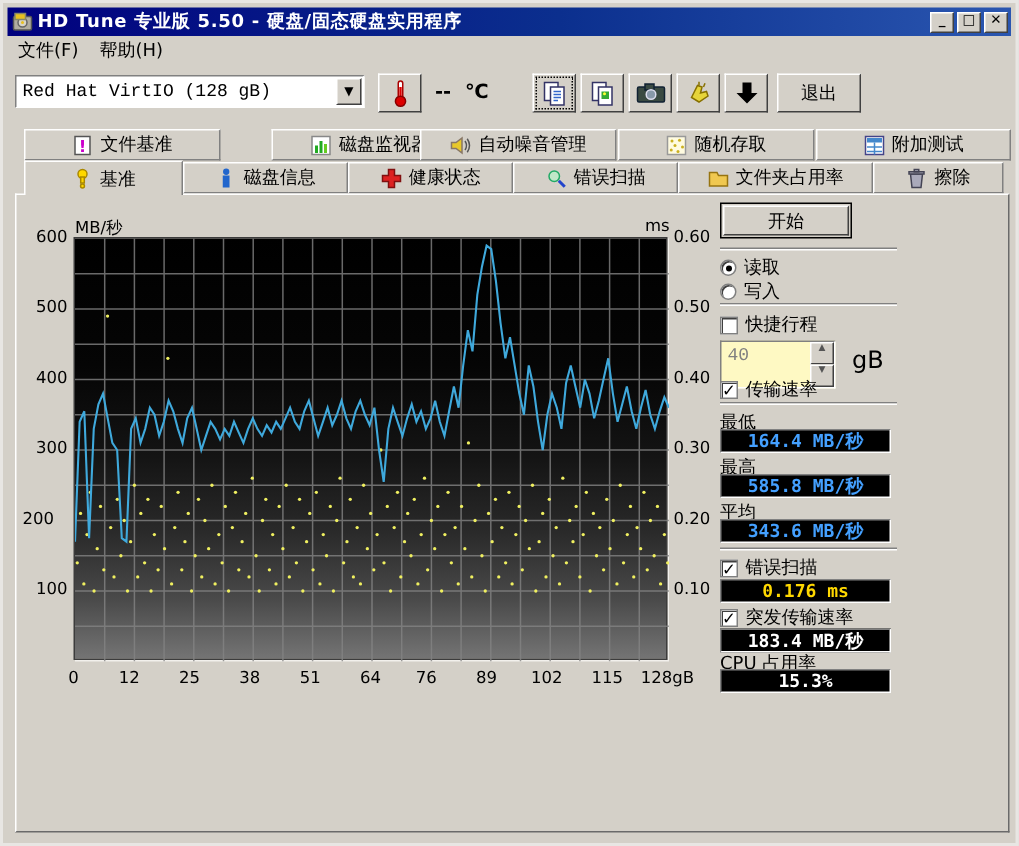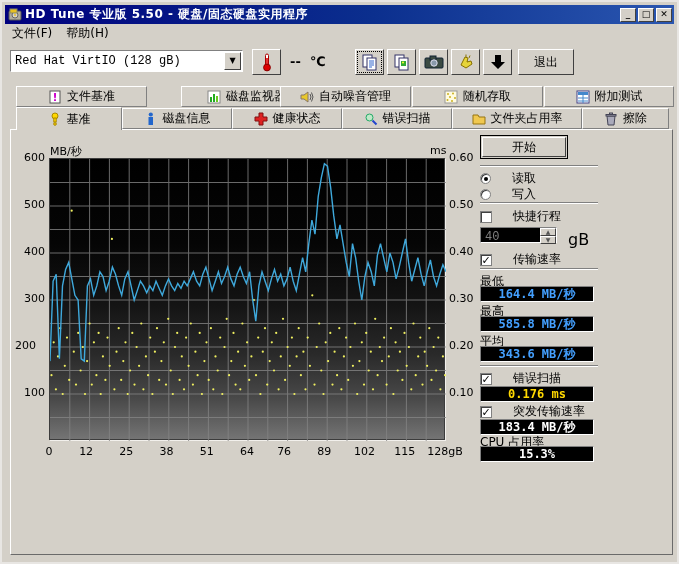--- a/index.html
+++ b/index.html
@@ -44,29 +44,29 @@
     background:linear-gradient(180deg,#000 0%,#050505 30%,#141414 52%,#2a2a2a 70%,#4a4a4a 86%,#747474 100%);
     border:1px solid #3c3c3c;box-shadow:1px 1px 0 #f2f0ec;}
   .plot svg{display:block;width:396px;height:282px;}
   .tick{position:absolute;font-size:11px;color:#000;white-space:nowrap;}
   
   .startbtn{position:absolute;left:478px;top:133px;width:88px;height:24px;background:#d4d0c8;
     border:1px solid #000;padding:1px;font-size:12px;}
   .startbtn .inner{width:100%;height:100%;border:1px solid;border-color:#fff #404040 #404040 #fff;
     display:flex;align-items:center;justify-content:center;}
   .sep{position:absolute;left:478px;width:118px;height:2px;border-top:1px solid #808080;border-bottom:1px solid #fff;}
-  .optrow{position:absolute;left:478px;display:flex;align-items:center;gap:21px;font-size:12px;white-space:nowrap;}
+  .optrow{position:absolute;left:478px;display:flex;align-items:center;gap:5px;font-size:12px;white-space:nowrap;}
   .radio .circ{width:11px;height:11px;border-radius:50%;background:#fff;border:1px solid #808080;
     box-shadow:inset 1px 1px 0 #404040;position:relative;}
   .radio.on .circ::after{content:"";position:absolute;left:3px;top:3px;width:4px;height:4px;border-radius:50%;background:#000;}
   .check .box{width:12px;height:12px;background:#fff;border:1px solid #808080;box-shadow:inset 1px 1px 0 #404040;
     font-size:11px;line-height:11px;text-align:center;font-weight:bold;color:#000;}
   .check .box::after{content:"";}
   .check.on .box::after{content:"✓";}
-  .spinner{position:absolute;left:478px;top:225px;width:77px;height:16px;background:#000000;
+  .spinner{position:absolute;left:478px;top:225px;width:77px;height:32px;background:#fef9c3;
     border:1px solid;border-color:#808080 #fff #fff #808080;display:flex;}
   .spinner .sval{flex:1;font-size:12px;color:#808080;padding:2px 0 0 4px;font-family:"Liberation Mono",monospace;}
   .spinner .sbtns{width:16px;display:flex;flex-direction:column;}
   .spinner .sbtn{flex:1;background:#d4d0c8;border:1px solid;border-color:#fff #404040 #404040 #fff;
     font-size:6px;line-height:6px;text-align:center;color:#555;}
   .unit{position:absolute;font-size:16px;}
   .flabel{position:absolute;left:478px;font-size:12px;}
   .lcd{position:absolute;left:478px;width:114px;height:16px;background:#000;border:1px solid;border-color:#808080 #fff #fff #808080;
     font-family:"DejaVu Sans Mono","Liberation Mono",monospace;font-weight:bold;font-size:12px;line-height:14px;text-align:center;}
   .lcd.blue{color:#44a0ff;}

